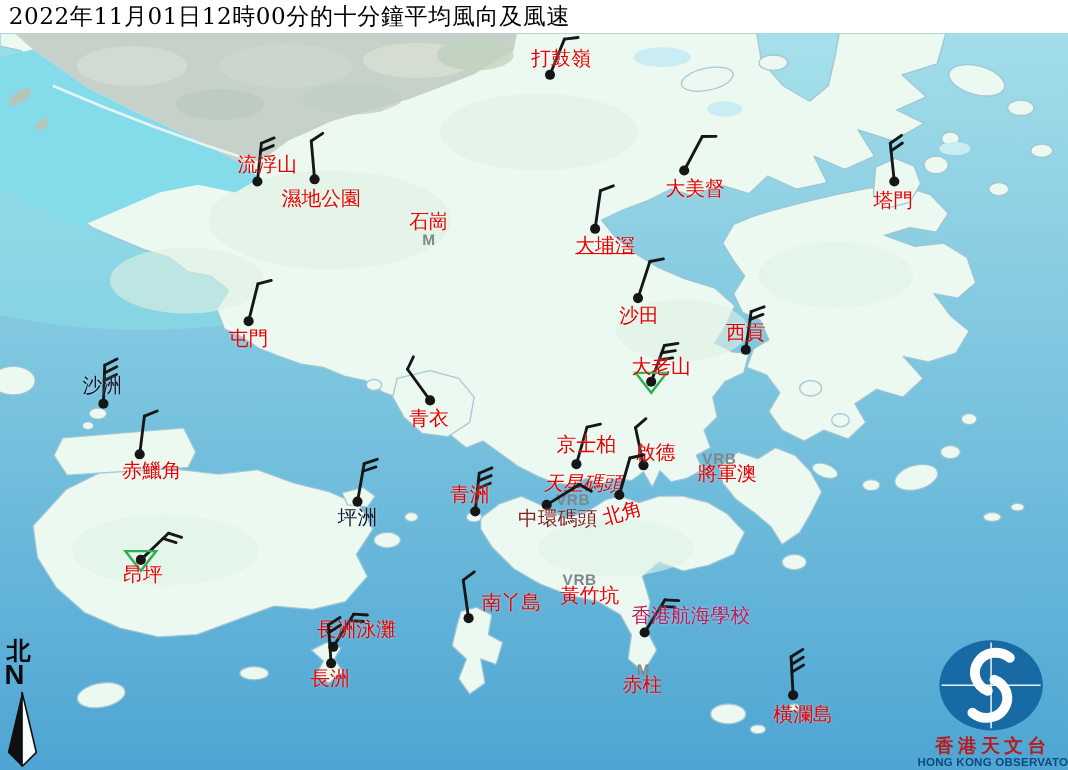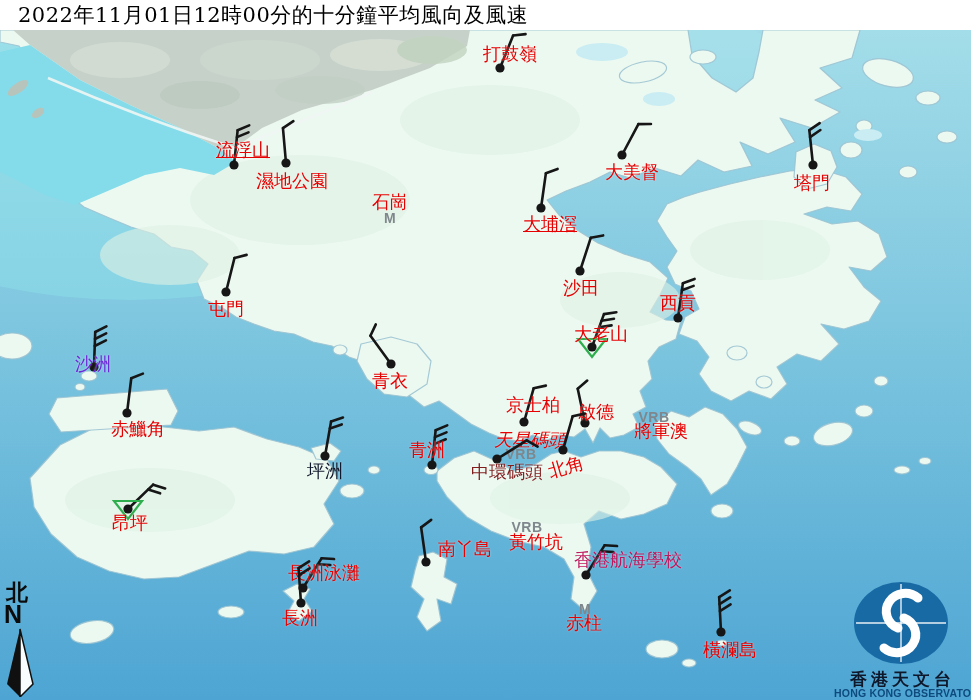--- a/index.html
+++ b/index.html
@@ -2,42 +2,42 @@
 <html><head>
 <meta charset="utf-8">
 <style>
   html,body{margin:0;padding:0;}
   body{width:971px;height:700px;position:relative;overflow:hidden;background:#9ed7e8;
        font-family:"Liberation Sans",sans-serif;}
   #frame{position:absolute;inset:0;}
   
   #titlebar{position:absolute;left:0;top:0;width:971px;height:30px;background:#ffffff;
             display:flex;align-items:center;z-index:30;}
-  #titlebar .t{font-family:"DejaVu Serif",serif;font-size:21px;color:#000;padding-left:18px;
+  #titlebar .t{font-family:"DejaVu Serif",serif;font-size:21px;color:#000;padding-left:8px;
                white-space:nowrap;letter-spacing:0.5px;}
   
   #map{position:absolute;left:0;top:0;width:971px;height:700px;z-index:1;}
   
   #stations{position:absolute;inset:0;z-index:10;}
   .barb{position:absolute;overflow:visible;}
   .st-label{position:absolute;font-family:"DejaVu Serif",serif;font-size:18px;line-height:1;
             white-space:nowrap;transform:translate(-50%,-50%);
             text-shadow:0 0 2px rgba(255,255,255,.55);}
   .st-extra{position:absolute;font-family:"Liberation Sans",sans-serif;font-weight:bold;
             font-size:14px;line-height:1;white-space:nowrap;transform:translate(-50%,-50%);
             letter-spacing:.5px;}
   
   #compass{position:absolute;left:2px;top:581px;width:40px;z-index:20;text-align:left;}
   #compass .cn{font-family:"DejaVu Serif",serif;font-size:22px;font-weight:700;color:#0b0b0b;
                display:block;line-height:1;margin-left:4px;}
   #compass .n{font-family:"Liberation Sans",sans-serif;font-size:25px;font-weight:900;color:#0b0b0b;
               display:block;line-height:.95;margin-left:2px;}
   
   #hko{position:absolute;left:834px;top:580px;width:137px;z-index:20;text-align:center;}
-  #hko .cjk{font-family:"DejaVu Serif",serif;font-size:17px;font-weight:700;color:#0f172a;
+  #hko .cjk{font-family:"DejaVu Serif",serif;font-size:17px;font-weight:700;color:#b91c1c;
             letter-spacing:4px;line-height:1;margin-top:3px;white-space:nowrap;}
   #hko .eng{font-family:"Liberation Sans",sans-serif;font-size:10.5px;font-weight:bold;color:#0e4a7c;
             letter-spacing:.2px;line-height:1.1;white-space:nowrap;}
 </style>
 </head>
 <body>
 
 <div id="frame">
 
   <svg id="map" viewBox="0 0 971 700">
@@ -163,21 +163,21 @@
       </div>
       <div>
         <svg width="100" height="100" viewBox="0 0 100 100" class="barb" style="left: 184px; top: 115px;">
           <g transform="rotate(6 50 50)">
             <line x1="50" y1="50" x2="50" y2="15" stroke="#161616" stroke-width="2.6" stroke-linecap="round"></line>
             <line x1="50" y1="15" x2="61" y2="9" stroke="#161616" stroke-width="2.6" stroke-linecap="round"></line>
             <line x1="50" y1="22" x2="61" y2="16" stroke="#161616" stroke-width="2.6" stroke-linecap="round"></line>
           </g>
           <circle cx="50" cy="50" r="4.6" fill="#161616"></circle>
         </svg>
-        <div class="st-label" style="left: 243px; top: 150px; color: rgb(230, 0, 0); text-decoration: underline;">流浮山</div>
+        <div class="st-label" style="left: 243px; top: 150px; color: rgb(230, 0, 0);">流浮山</div>
       </div>
       <div>
         <svg width="100" height="100" viewBox="0 0 100 100" class="barb" style="left: 236px; top: 113px;">
           <g transform="rotate(-5 50 50)">
             <line x1="50" y1="50" x2="50" y2="15" stroke="#161616" stroke-width="2.6" stroke-linecap="round"></line>
             <line x1="50" y1="15" x2="61" y2="9" stroke="#161616" stroke-width="2.6" stroke-linecap="round"></line>
           </g>
           <circle cx="50" cy="50" r="4.6" fill="#161616"></circle>
         </svg>
         <div class="st-label" style="left: 292px; top: 181px; color: rgb(230, 0, 0);">濕地公園</div>
@@ -264,21 +264,21 @@
       <div>
         <svg width="100" height="100" viewBox="0 0 100 100" class="barb" style="left: 44px; top: 317px;">
           <g transform="rotate(2 50 50)">
             <line x1="50" y1="50" x2="50" y2="15" stroke="#161616" stroke-width="2.6" stroke-linecap="round"></line>
             <line x1="50" y1="15" x2="61" y2="9" stroke="#161616" stroke-width="2.6" stroke-linecap="round"></line>
             <line x1="50" y1="22" x2="61" y2="16" stroke="#161616" stroke-width="2.6" stroke-linecap="round"></line>
             <line x1="50" y1="29" x2="61" y2="23" stroke="#161616" stroke-width="2.6" stroke-linecap="round"></line>
           </g>
           <circle cx="50" cy="50" r="4.6" fill="#161616"></circle>
         </svg>
-        <div class="st-label" style="left: 93px; top: 364px; color: #6d28d9; text-align: right;">沙洲</div>
+        <div class="st-label" style="left: 93px; top: 351px; color: #0f172a; text-align: right;">沙洲</div>
       </div>
       <div>
         <svg width="100" height="100" viewBox="0 0 100 100" class="barb" style="left: 77px; top: 363px;">
           <g transform="rotate(7 50 50)">
             <line x1="50" y1="50" x2="50" y2="15" stroke="#161616" stroke-width="2.6" stroke-linecap="round"></line>
             <line x1="50" y1="15" x2="61" y2="9" stroke="#161616" stroke-width="2.6" stroke-linecap="round"></line>
           </g>
           <circle cx="50" cy="50" r="4.6" fill="#161616"></circle>
         </svg>
         <div class="st-label" style="left: 138px; top: 429px; color: rgb(230, 0, 0);">赤鱲角</div>

